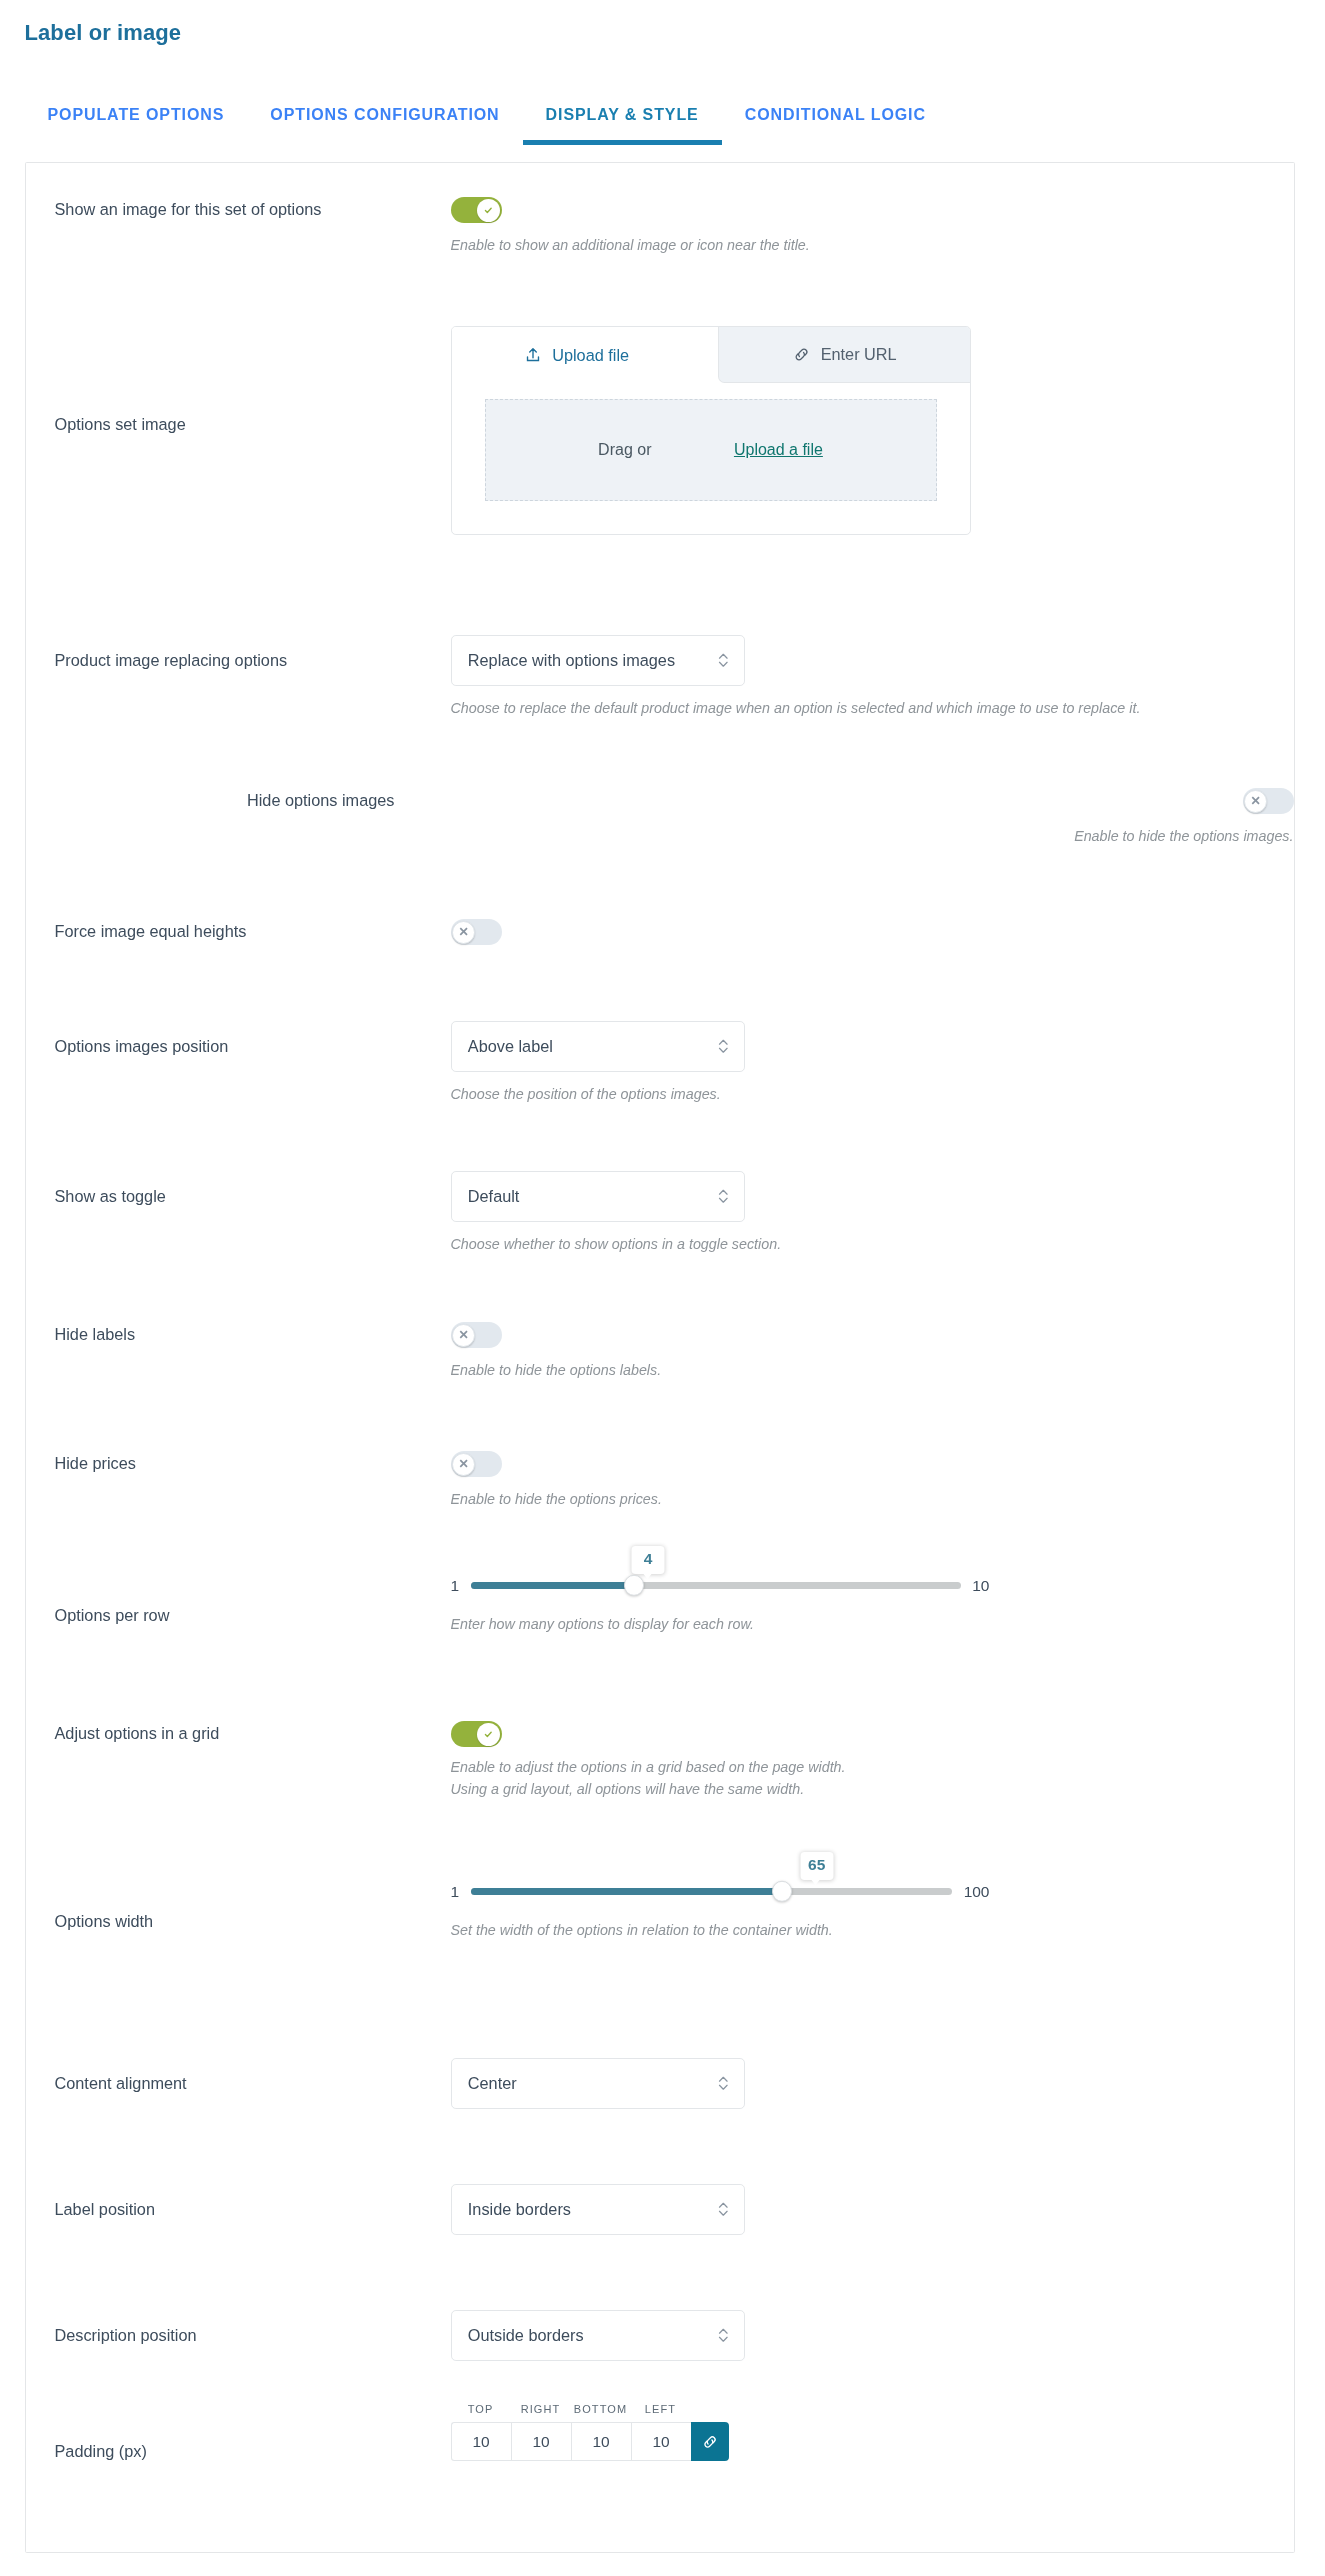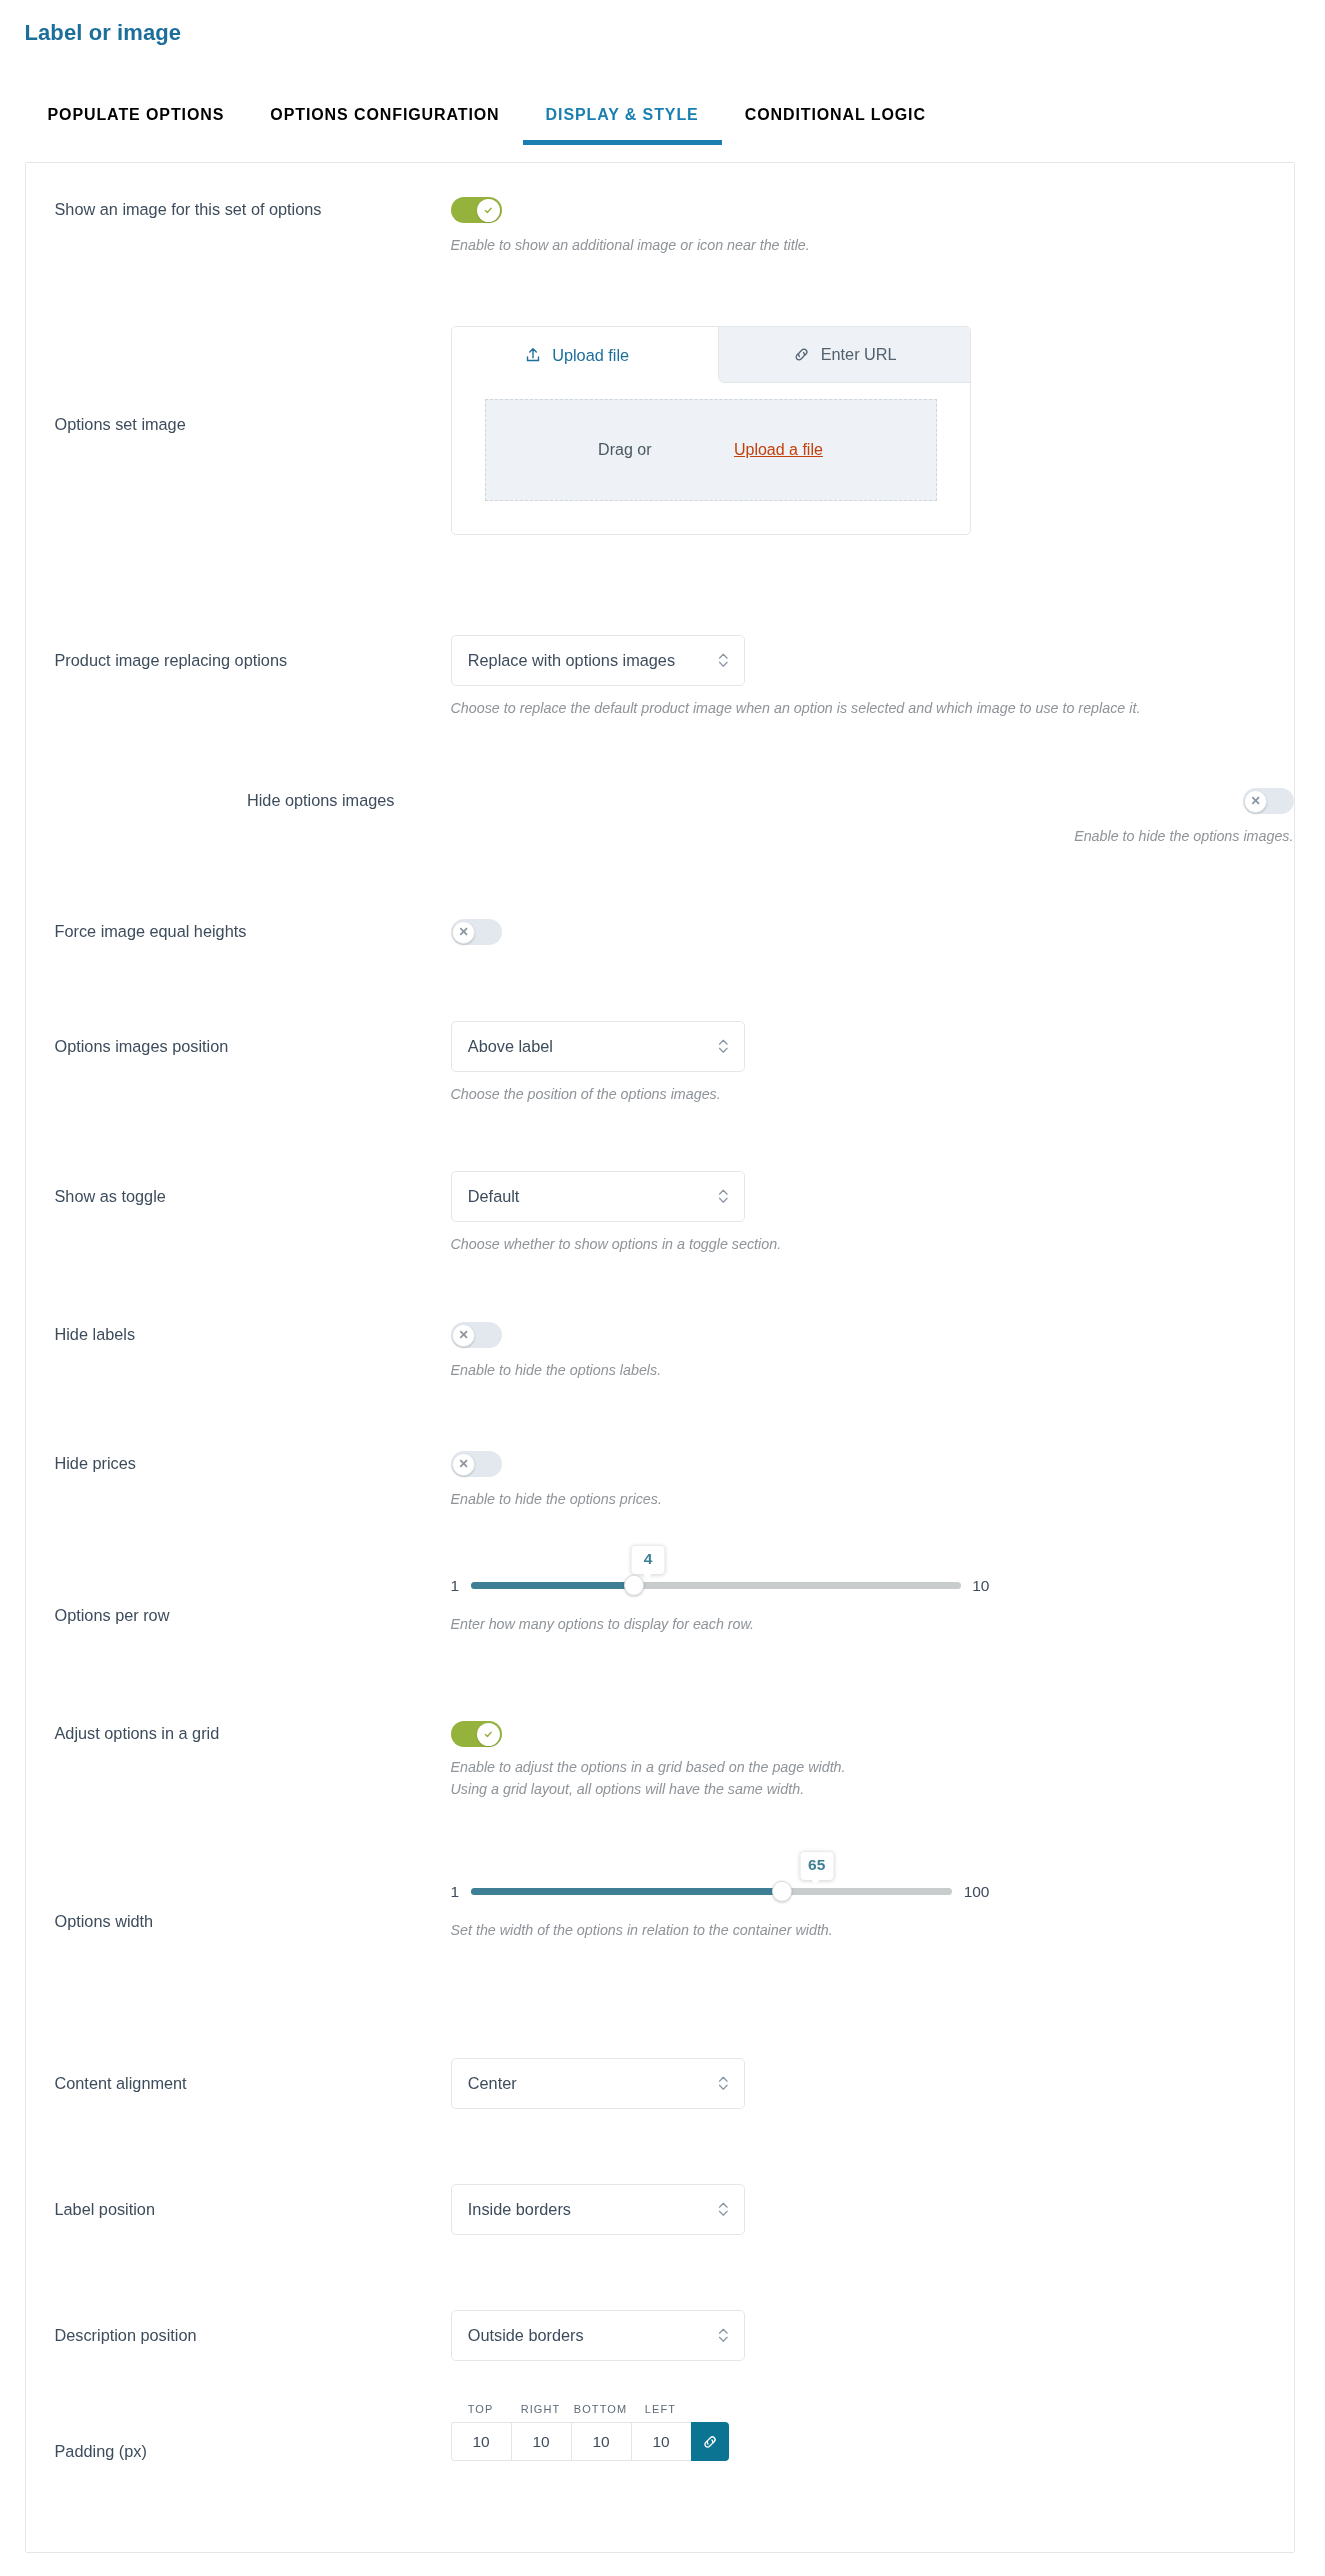--- a/index.html
+++ b/index.html
@@ -36,21 +36,21 @@
     height: 56px;
     display: flex;
     align-items: flex-start;
   }
   .tab {
     position: relative;
     padding: 0 23px 21px 23px;
     font-size: 16px;
     font-weight: 700;
     letter-spacing: 0.9px;
-    color: #000000;
+    color: #3b82f6;
     cursor: pointer;
     background: transparent;
     border: none;
     font-family: "Liberation Sans", sans-serif;
     white-space: nowrap;
   }
   .tab.active { color: #1a7fb0; }
   .tab.active::after {
     content: "";
     position: absolute;
@@ -155,21 +155,21 @@
     height: 102px;
     background: #eef2f6;
     border: 0.8px dashed #cdd5dd;
     display: flex;
     align-items: center;
     justify-content: center;
     font-size: 16px;
     color: #4a5862;
     gap: 39px;
   }
-  .dropzone a { color: #c2410c; text-decoration: underline; cursor: pointer; }
+  .dropzone a { color: #0f766e; text-decoration: underline; cursor: pointer; }
 
   
   .select {
     width: 294px;
     height: 51px;
     border: 0.8px solid #e3e6e9;
     border-radius: 4.9px;
     background: #fff;
     display: flex;
     align-items: center;

